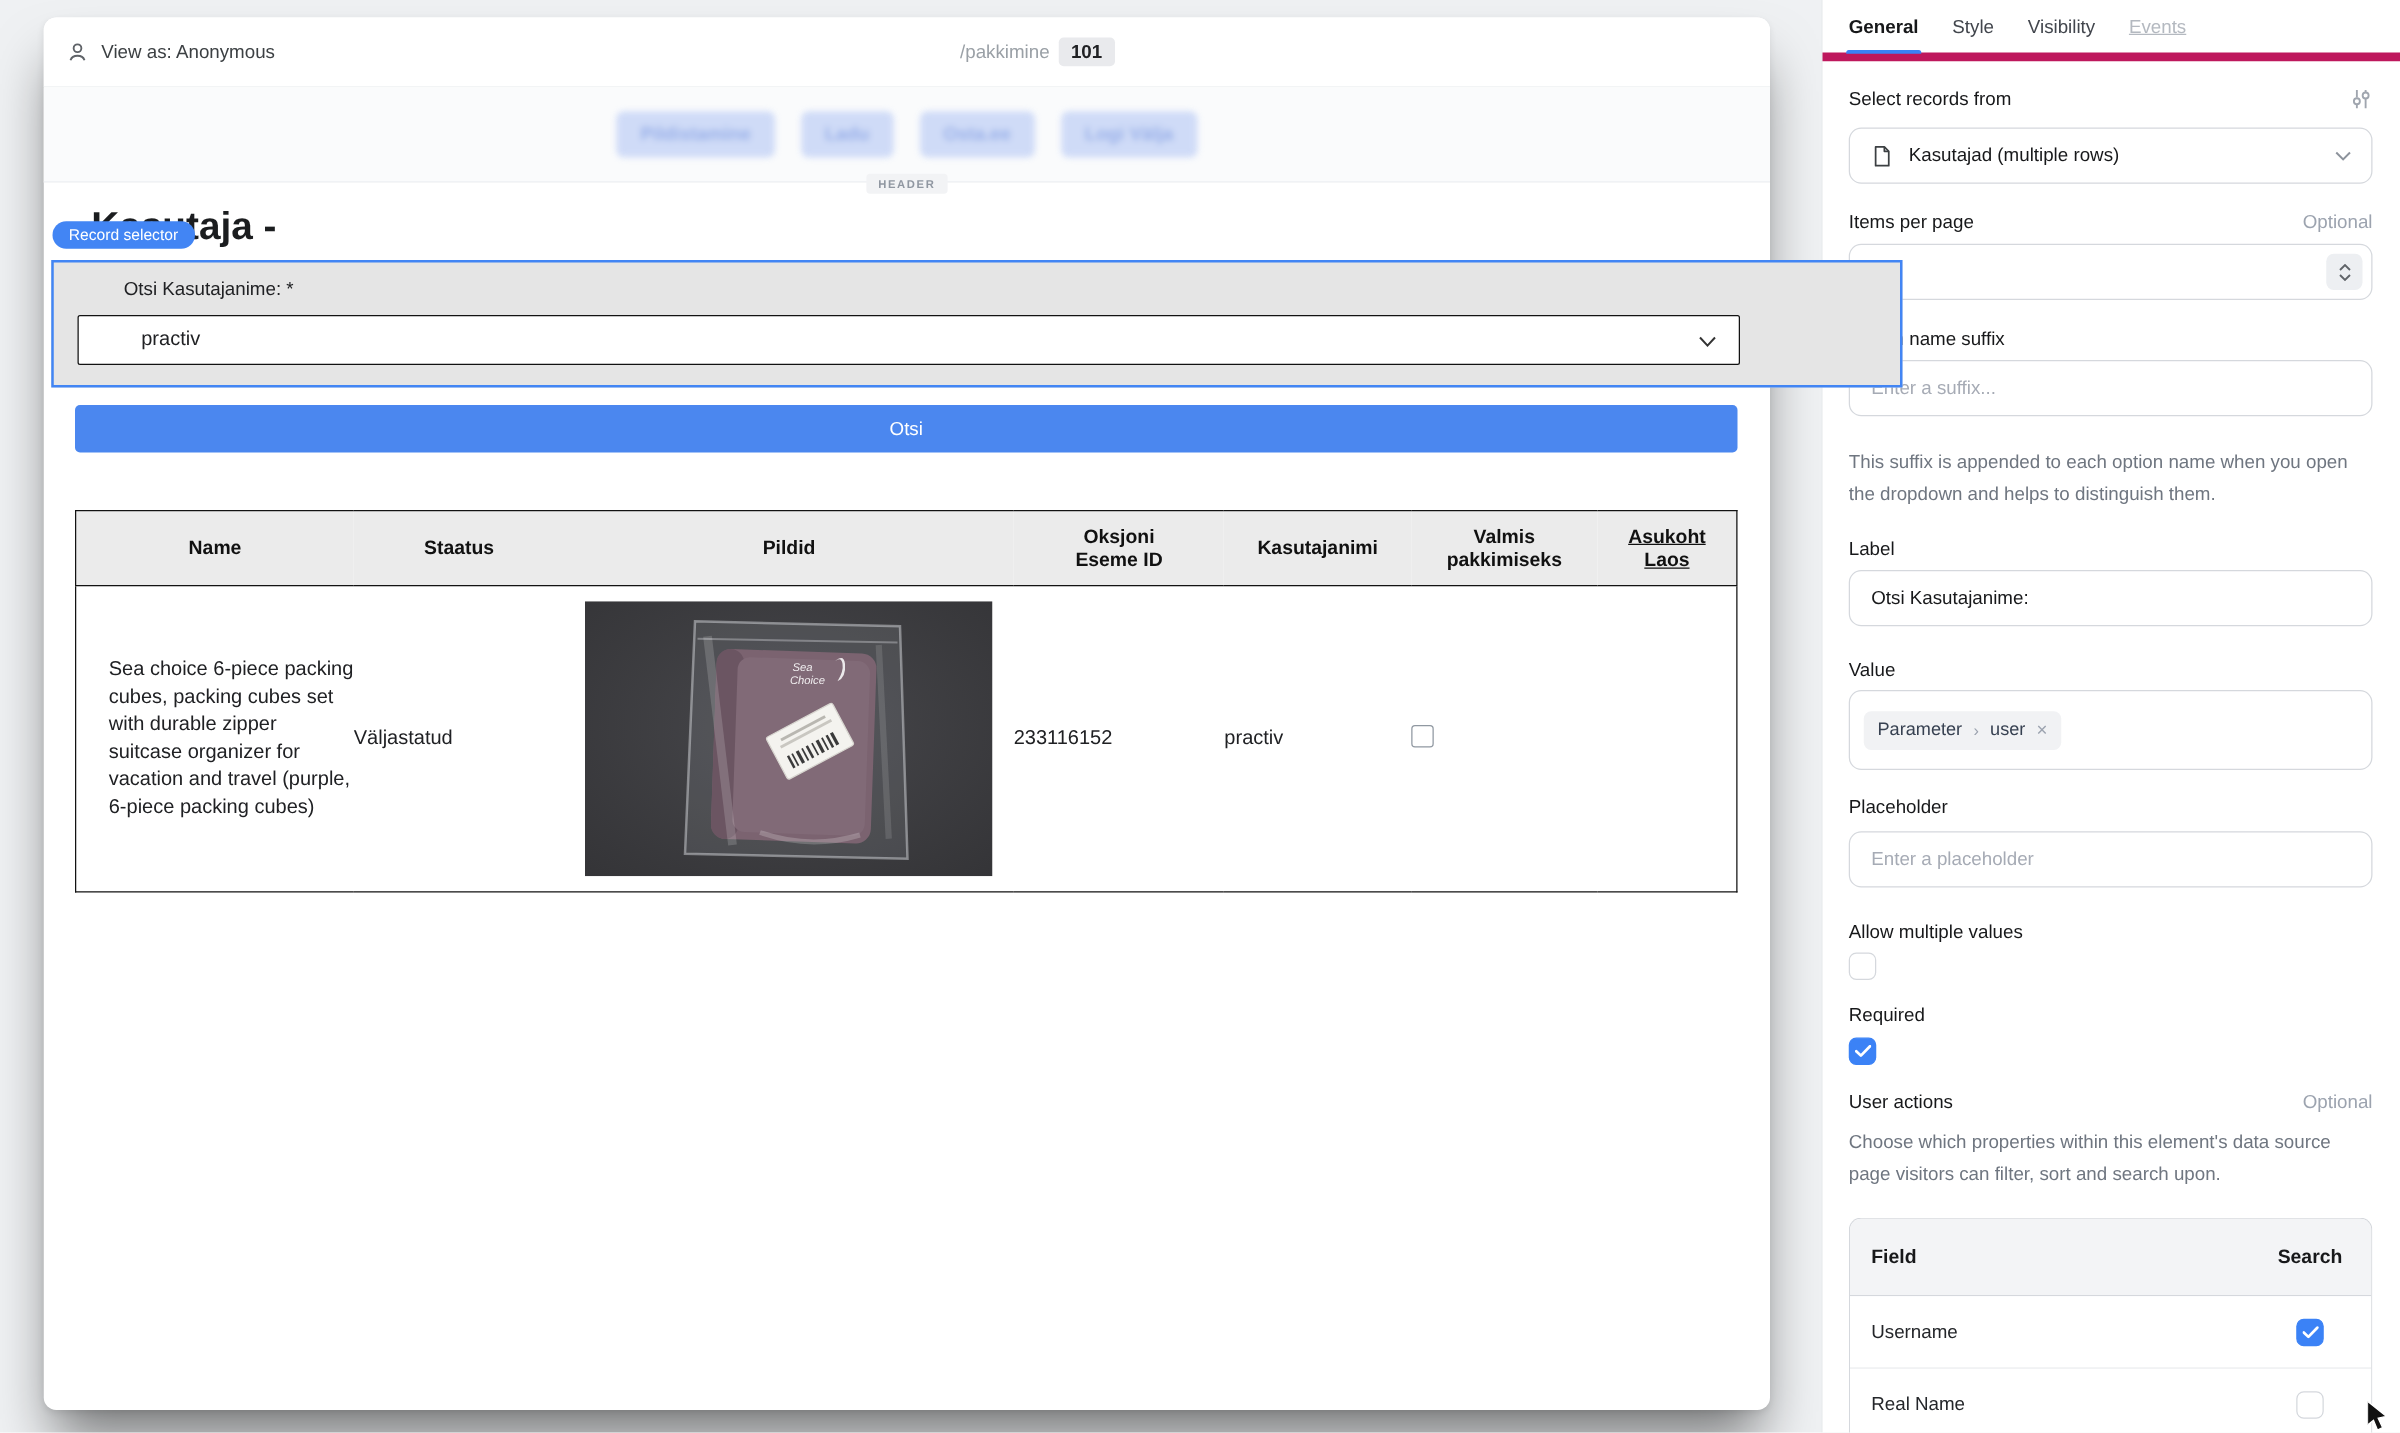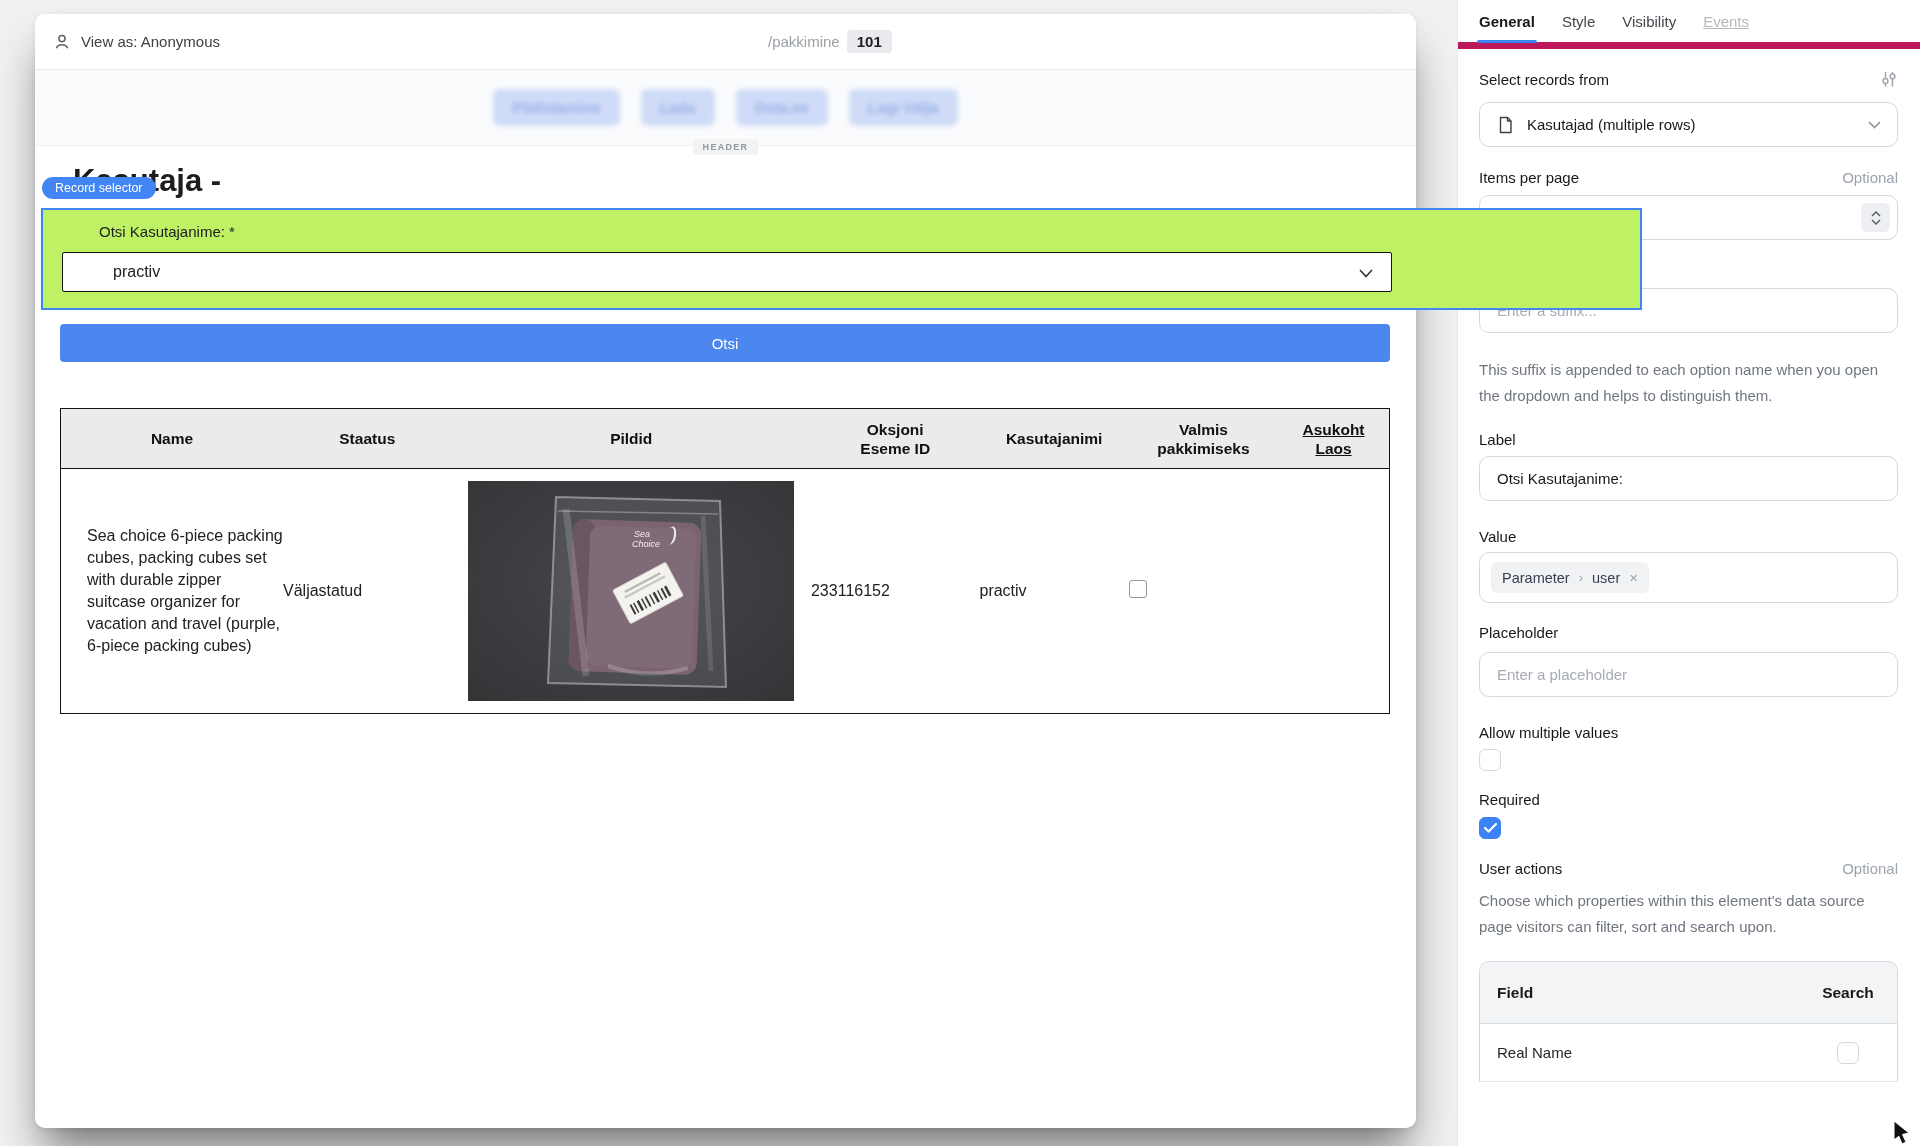--- a/index.html
+++ b/index.html
@@ -44,22 +44,22 @@
   .pagetitle {
     position:absolute; left:38px; top:149px;
     font-size:31px; font-weight:700; color:#1b1d1f; z-index:1;
   }
   .recordpill {
     position:absolute; left:7px; top:163px; z-index:3;
     background:#4285f4; color:#fff; font-size:12.5px;
     padding:4px 13px; border-radius:999px;
   }
   .selbox {
-    position:absolute; left:6px; top:194px; width:1601px; height:102px;
-    border:2px solid #4285f4; background:#bef264; z-index:2;
+    position:absolute; left:6px; top:194px; width:1481px; height:102px;
+    border:2px solid #4285f4; background:#e5e5e5; z-index:2;
   }
   .fieldlabel { position:absolute; left:56px; top:13px; font-size:15px; color:#202124; }
   .select {
     position:absolute; left:19px; top:42px; width:1330px; height:40px;
     border:1px solid #121212; border-radius:2px; background:#fff;
     display:flex; align-items:center; cursor:pointer;
   }
   .select .val { margin-left:50px; font-size:16px; color:#202124; }
   .select .chev { position:absolute; right:18px; top:16px; }
   .otsi {
@@ -116,21 +116,21 @@
   input.inputbox::placeholder { color:#a6abb5; }
   .dropdown { gap:13px; cursor:pointer; position:relative; }
   .dropdown .dchev { position:absolute; right:16px; top:18px; }
   .numwrap { position:relative; }
   .stepper {
     position:absolute; right:8px; top:8px; width:29px; height:29px;
     background:#edeff2; border-radius:6px; border:none; cursor:pointer;
     display:flex; flex-direction:column; align-items:center; justify-content:center; gap:2px;
   }
   .help { font-size:15px; color:#6f7680; line-height:26px; }
-  .tokenbox { height:51px; cursor:text; }
+  .tokenbox { height:64px; cursor:text; }
   .token {
     display:inline-flex; align-items:center; gap:9px;
     background:#f1f2f4; border-radius:6px; padding:7px 11px;
     font-size:14.5px; color:#374151; margin-left:-6px; cursor:default;
   }
   .token .sep, .token .x { color:#9ca3af; font-size:13px; }
   .token .x { cursor:pointer; font-size:15px; }
   .cb {
     width:22px; height:22px; border-radius:6px; border:1.5px solid #d5d8dd;
     background:#fff; cursor:pointer; display:flex; align-items:center; justify-content:center;
@@ -384,20 +384,30 @@
       <span class="opt">Optional</span>
     </div>
     <p class="help mt11">Choose which properties within this element's data source page visitors can filter, sort and search upon.</p>
 
     <div class="ftable">
       <div class="fhead">
         <span>Field</span>
         <span class="fcol2">Search</span>
       </div>
       <div class="frow">
+        <span>Username</span>
+        <span class="fcol2">
+          <span class="cb checked">
+            <svg width="13" height="10" viewBox="0 0 13 10">
+                <polyline points="1,5 4.7,8.5 12,1" fill="none" stroke="#fff" stroke-width="2.2" stroke-linecap="round" stroke-linejoin="round"></polyline>
+              </svg>
+          </span>
+        </span>
+      </div>
+      <div class="frow">
         <span>Real Name</span>
         <span class="fcol2">
           <span class="cb">
             
           </span>
         </span>
       </div>
     </div>
   </div>
 </div>

